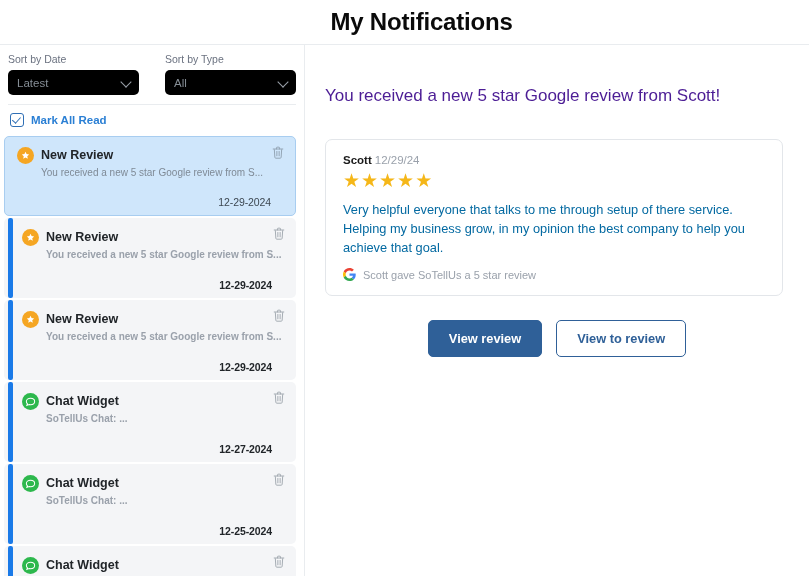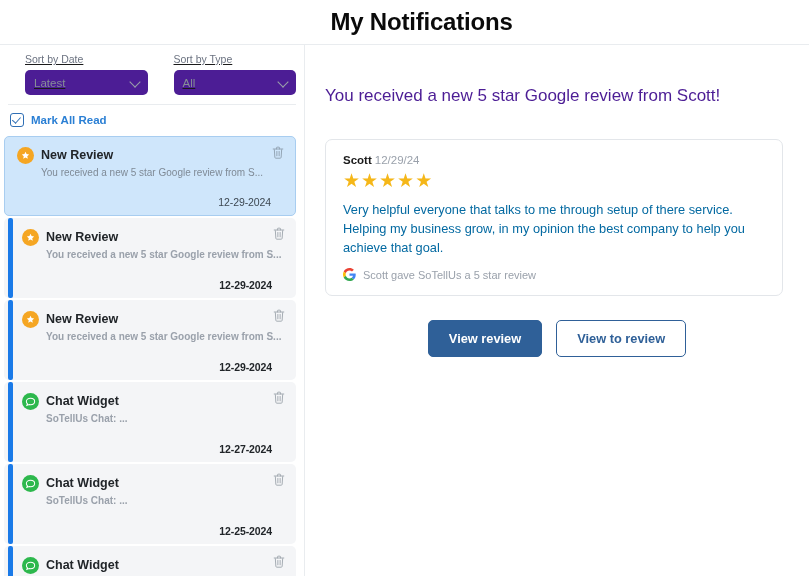--- a/index.html
+++ b/index.html
@@ -44,36 +44,35 @@
     box-sizing: border-box;
     background: #ffffff;
     border-right: 1px solid #e9ecef;
     display: flex;
     flex-direction: column;
     overflow: hidden;
   }
   .filters {
     display: flex;
     gap: 26px;
-    padding: 8px 8px 0 25px;
-    text-decoration: underline;
+    padding: 8px 8px 0 8px;
   }
   .filter-group {
     flex: 1;
     min-width: 0;
   }
   .filter-label {
     font-size: 10.5px;
     color: #6b7280;
     margin-bottom: 4px;
     line-height: 13px;
   }
   .filter-select {
     position: relative;
-    background: #4c1d95;
+    background: #000000;
     border-radius: 5px;
     height: 25px;
     display: flex;
     align-items: center;
     padding: 0 9px;
     font-size: 11.5px;
     color: #868e96;
     cursor: pointer;
   }
   .filter-select .caret {

